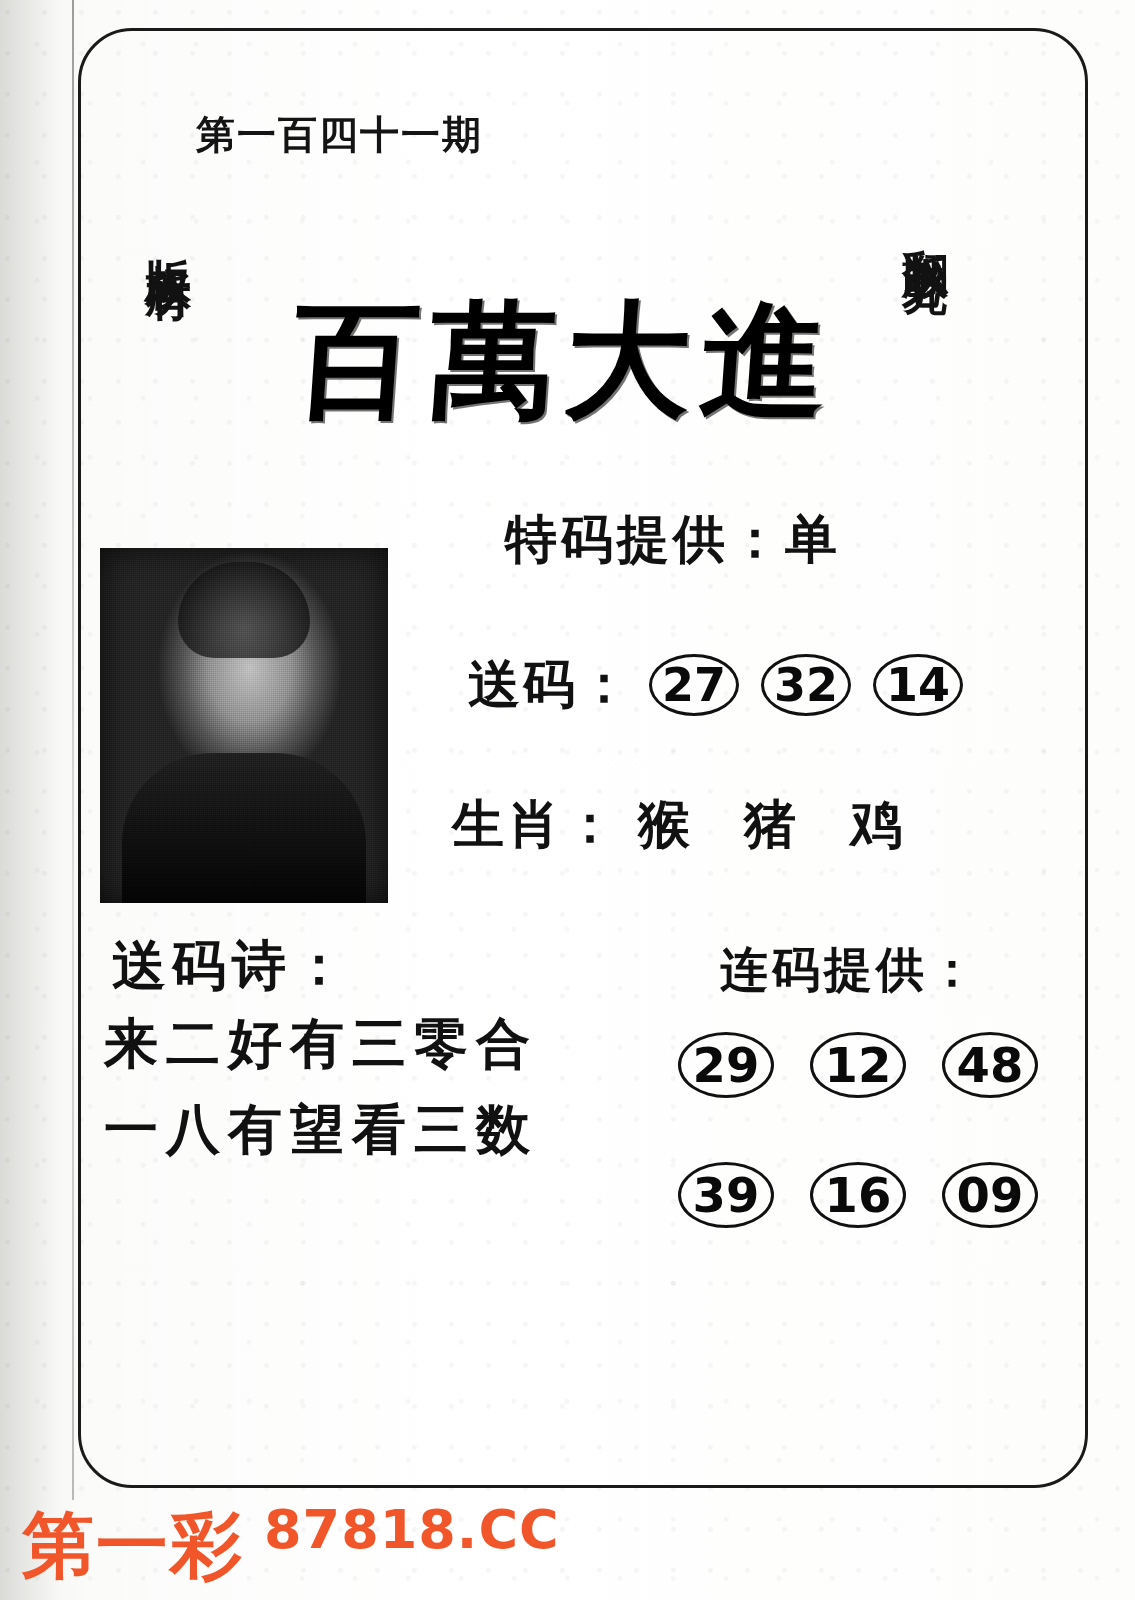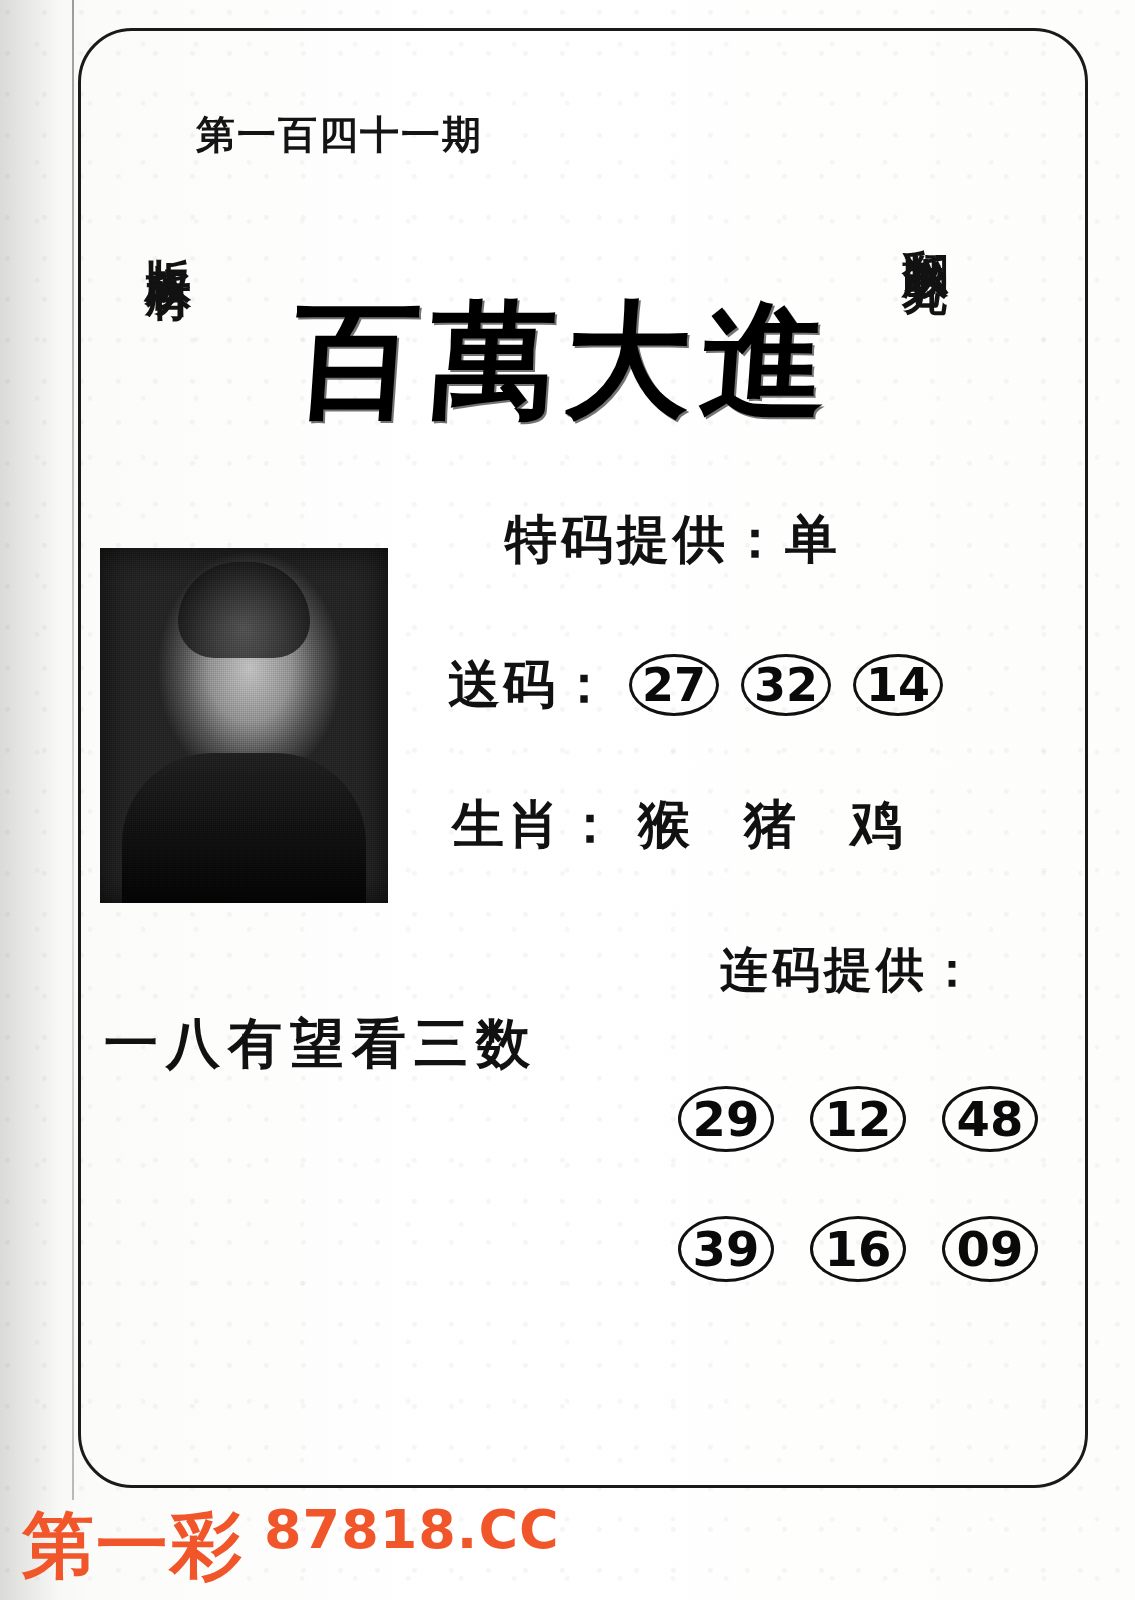--- a/index.html
+++ b/index.html
@@ -151,21 +151,21 @@
   .photo .body {
     position: absolute;
     left: 22px; bottom: 0;
     width: 244px; height: 150px;
     border-radius: 90px 90px 0 0;
     background: linear-gradient(180deg, #2a2a2a, #111);
   }
 
   .send-row {
     position: absolute;
-    left: 448px;
+    left: 468px;
     top: 650px;
     display: flex;
     align-items: center;
     gap: 10px;
     white-space: nowrap;
   }
   .send-row .lbl { font-size: 52px; letter-spacing: 3px; }
 
   .ball {
     display: inline-flex;
@@ -218,21 +218,21 @@
     position: absolute;
     left: 720px;
     top: 938px;
     font-size: 48px;
     letter-spacing: 4px;
     white-space: nowrap;
   }
   .lianma-grid {
     position: absolute;
     left: 672px;
-    top: 1086px;
+    top: 1032px;
     width: 372px;
   }
   .lianma-grid .lrow {
     display: flex;
     justify-content: space-between;
     margin-bottom: 64px;
   }
 
   .footer-line {
     position: absolute;
@@ -300,21 +300,23 @@
     <span class="lbl row-label">送码：</span>
     <span class="ball">27</span>
     <span class="ball">32</span>
     <span class="ball">14</span>
   </div>
 
   <div class="zodiac-row row-label">
     <span>生肖：</span><span class="vals">猴 猪 鸡</span>
   </div>
 
+  <div class="poem-title row-label">送码诗：</div>
   <div class="poem">
+    <div>来二好有三零合</div>
     <div>一八有望看三数</div>
   </div>
 
   <div class="lianma-title row-label">连码提供：</div>
   <div class="lianma-grid">
     <div class="lrow">
       <span class="ball wide">29</span>
       <span class="ball wide">12</span>
       <span class="ball wide">48</span>
     </div>

